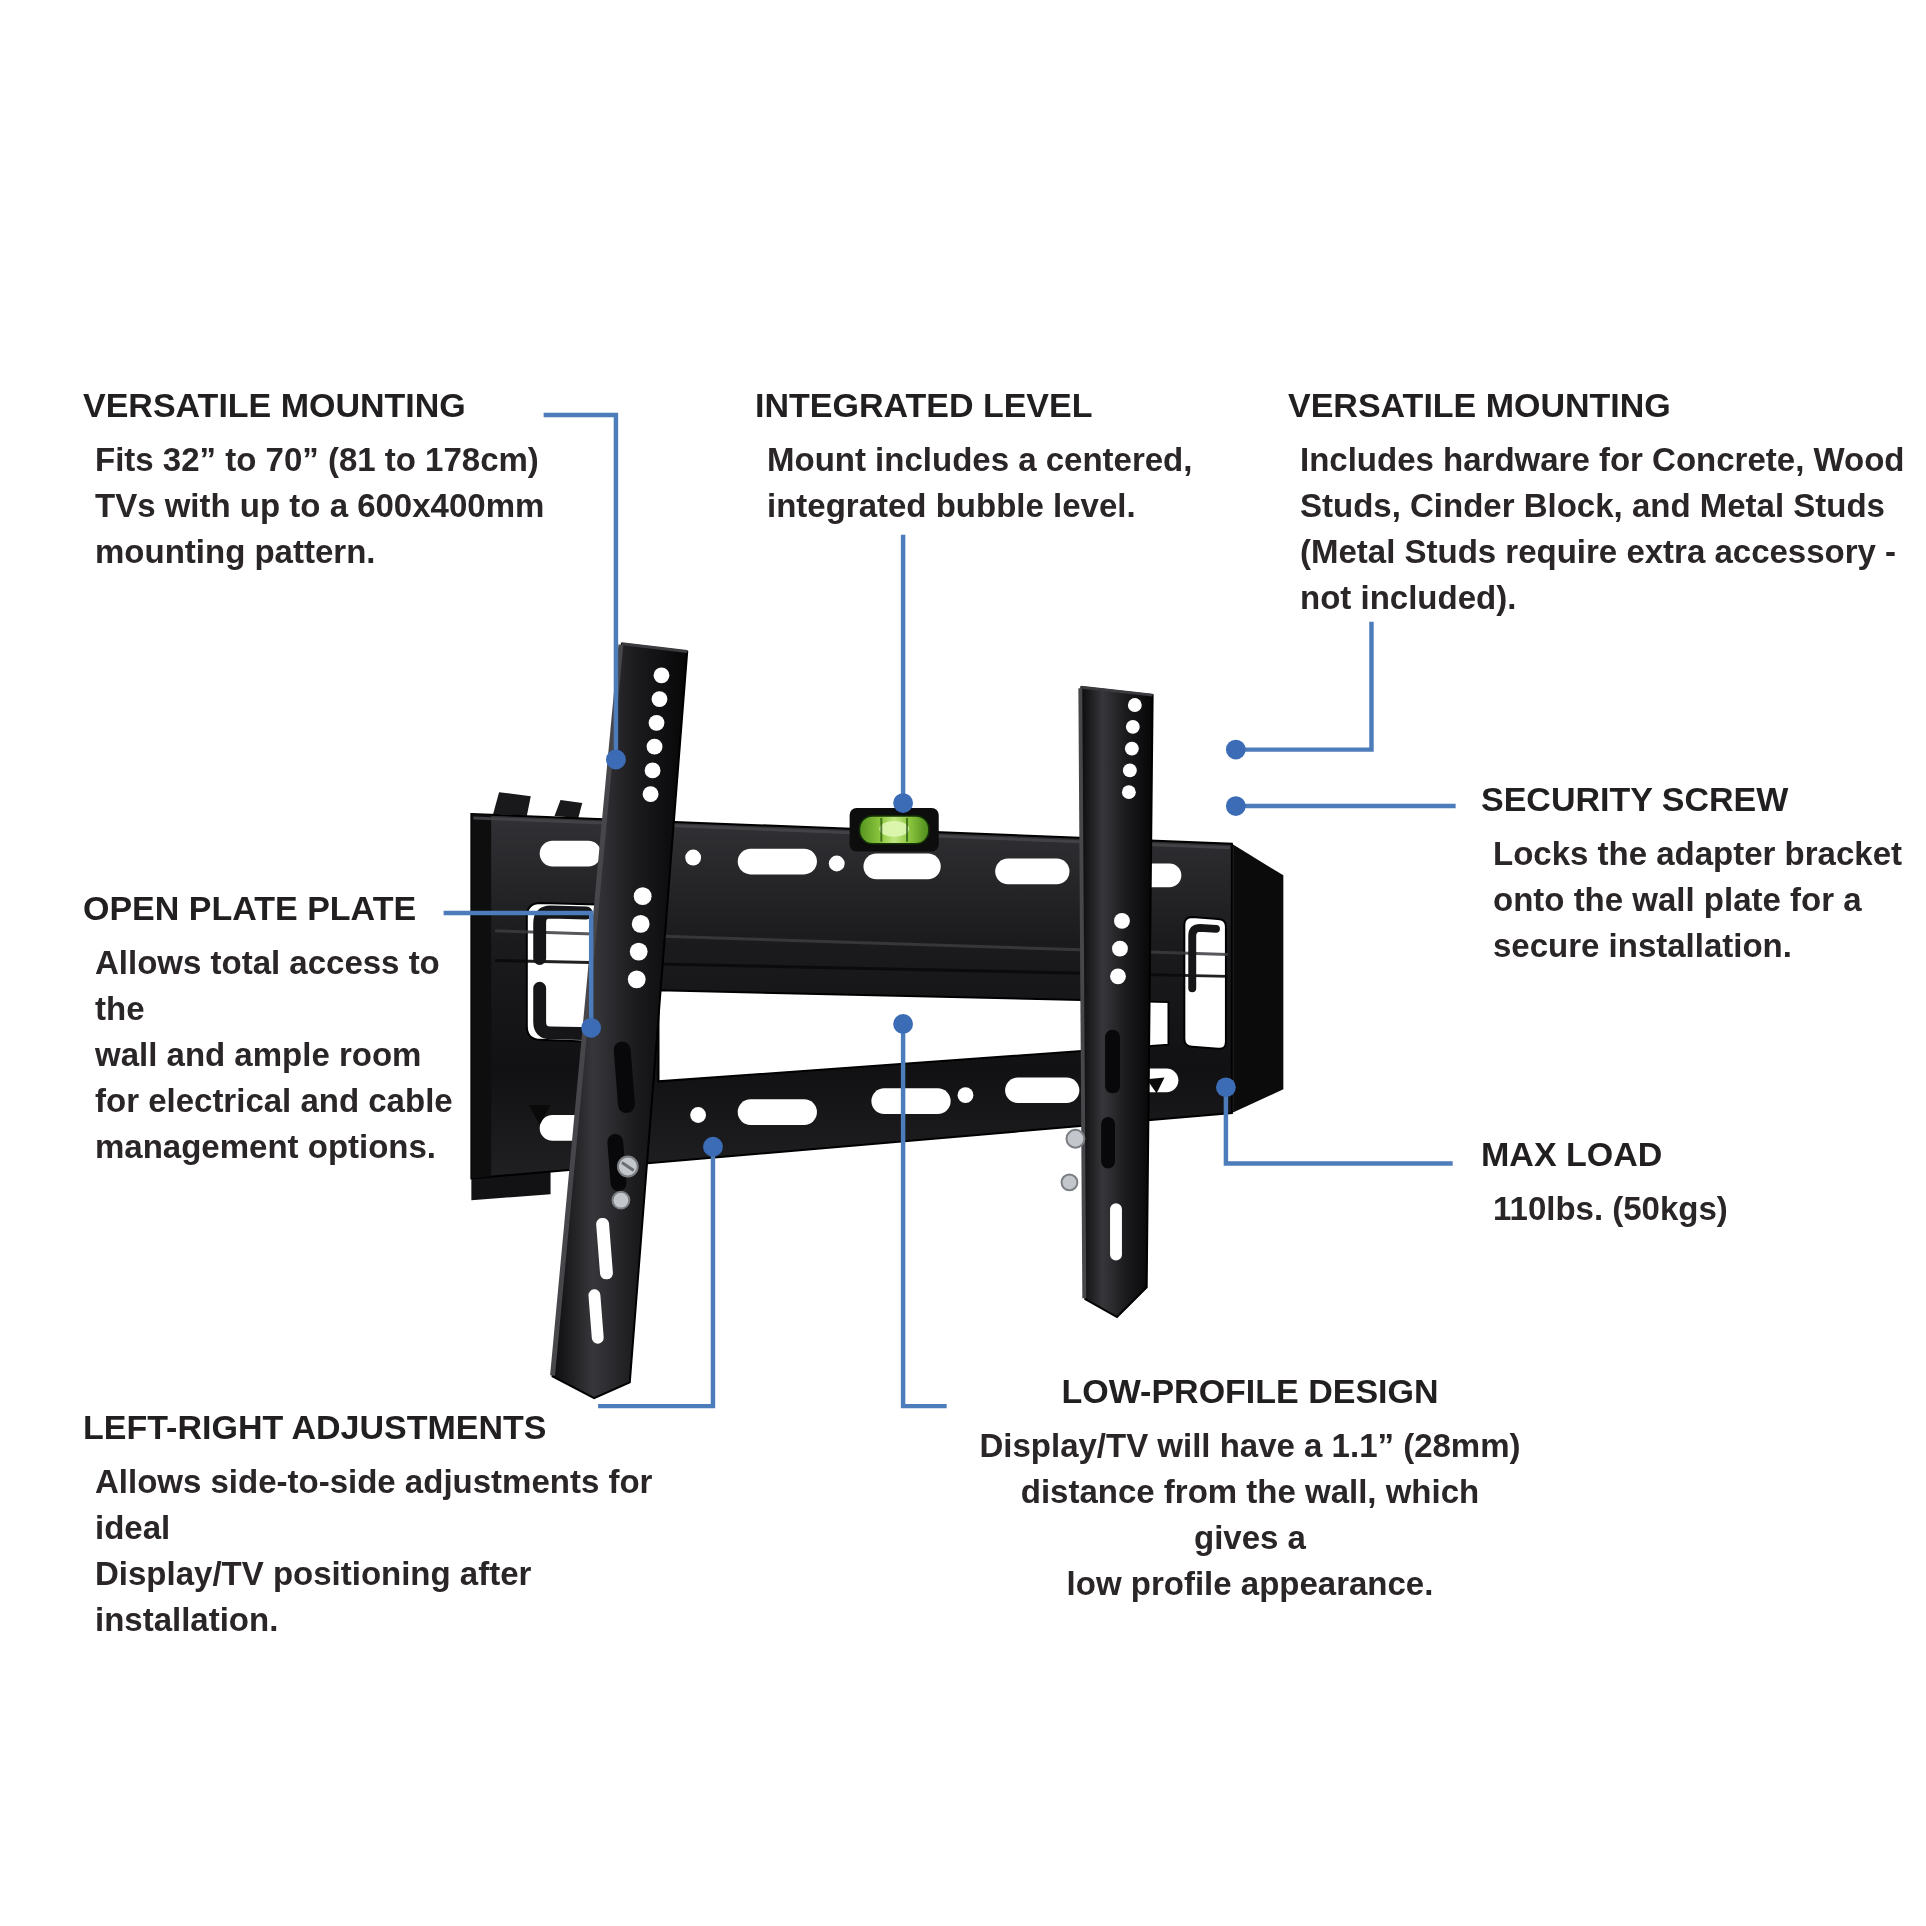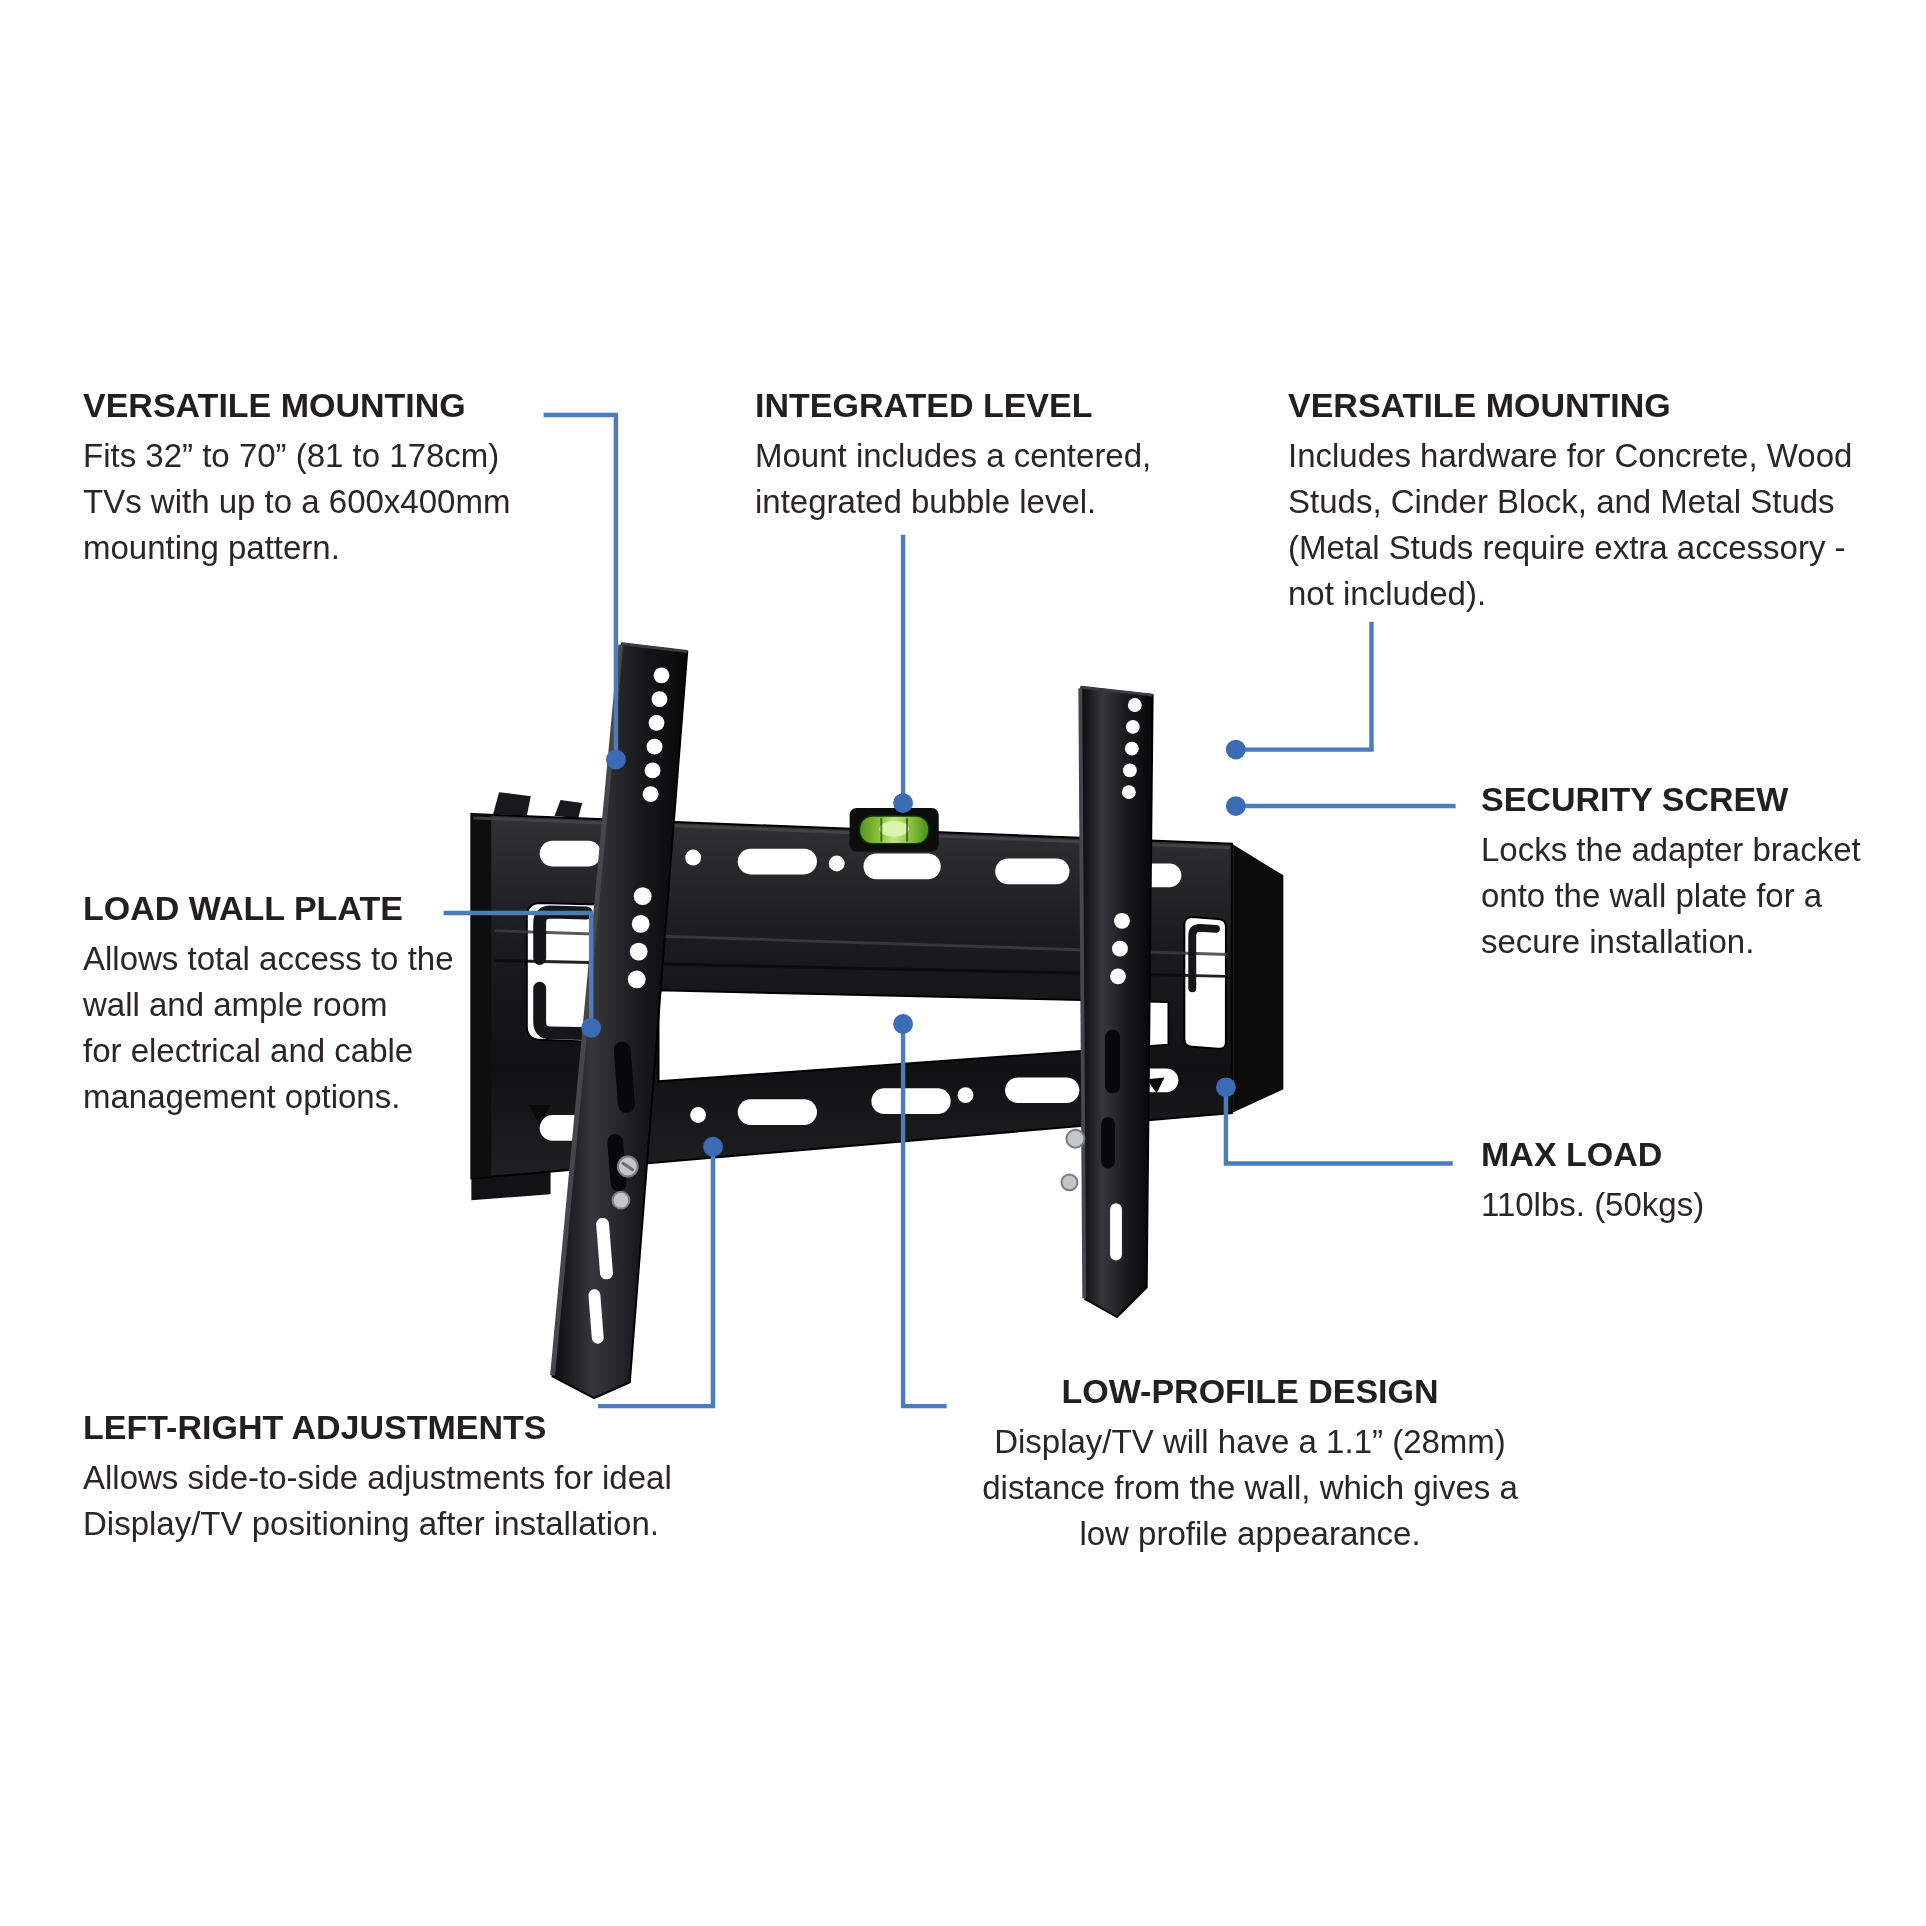--- a/index.html
+++ b/index.html
@@ -8,21 +8,21 @@
     font-family:"Liberation Sans",sans-serif;color:#221f20;overflow:hidden;
   }
   .stage{position:absolute;inset:0;}
   svg.art{position:absolute;left:0;top:0;width:1927px;height:1927px;}
   .callout{position:absolute;}
   .callout h3{
     margin:0 0 8px 0;font-size:34px;line-height:1.15;font-weight:700;
     letter-spacing:0px;color:#221f20;white-space:pre;
   }
   .callout p{
-    margin:0;font-size:33px;line-height:46px;font-weight:400;color:#2a2627;
+    margin:12px;font-size:33px;line-height:46px;font-weight:700;color:#2a2627;
     white-space:pre-line;
   }
   
   .c-universal{left:83px;top:386px;width:515px;}
   .c-integrated{left:755px;top:386px;width:475px;}
   .c-versatile{left:1288px;top:386px;width:634px;}
   .c-openwall{left:83px;top:889px;width:426px;}
   .c-security{left:1481px;top:780px;width:455px;}
   .c-maxload{left:1481px;top:1135px;width:356px;}
   .c-leftright{left:83px;top:1408px;width:634px;}
@@ -204,21 +204,21 @@
 not included).</p>
   </div>
 
   <div class="callout c-integrated">
     <h3>INTEGRATED LEVEL</h3>
     <p>Mount includes a centered,
 integrated bubble level.</p>
   </div>
 
   <div class="callout c-openwall">
-    <h3>LOAD WALL PLATE</h3>
+    <h3>OPEN PLATE PLATE</h3>
     <p>Allows total access to the
 wall and ample room
 for electrical and cable
 management options.</p>
   </div>
 
   <div class="callout c-security">
     <h3>SECURITY SCREW</h3>
     <p>Locks the adapter bracket
 onto the wall plate for a

